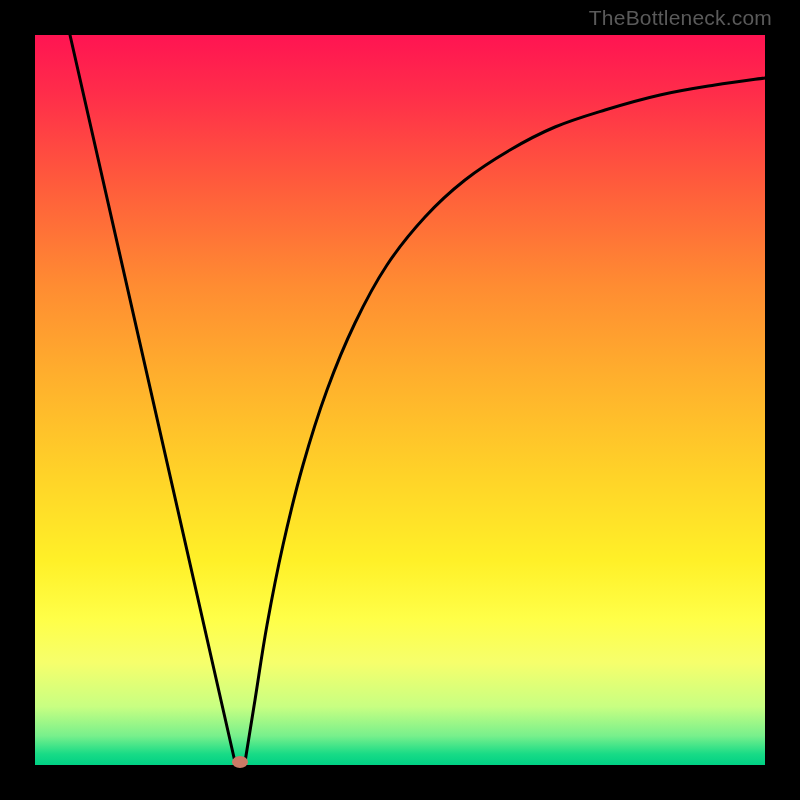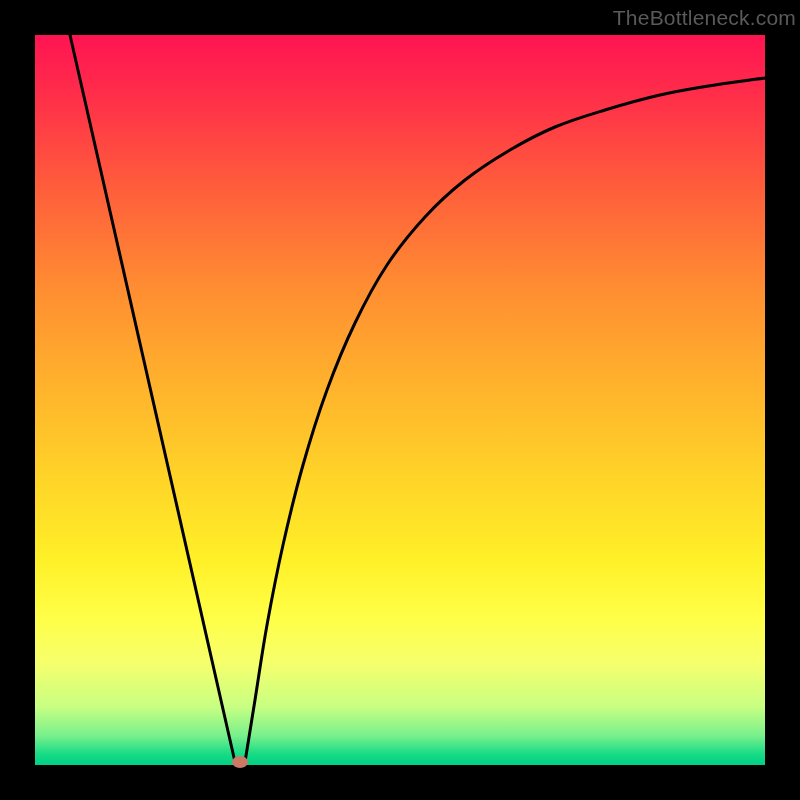--- a/index.html
+++ b/index.html
@@ -54,21 +54,21 @@
     stroke-linejoin: round;
     stroke-linecap: round;
   }
   .plot .marker {
     fill: #cc7a66;
     stroke: none;
   }
   .attribution {
     position: absolute;
     top: 6px;
-    right: 4px;
+    right: 28px;
     color: #5a5a5a;
     font-size: 21px;
     font-weight: 400;
     letter-spacing: 0.2px;
     user-select: none;
   }
 </style>
 </head>
 <body>
 

